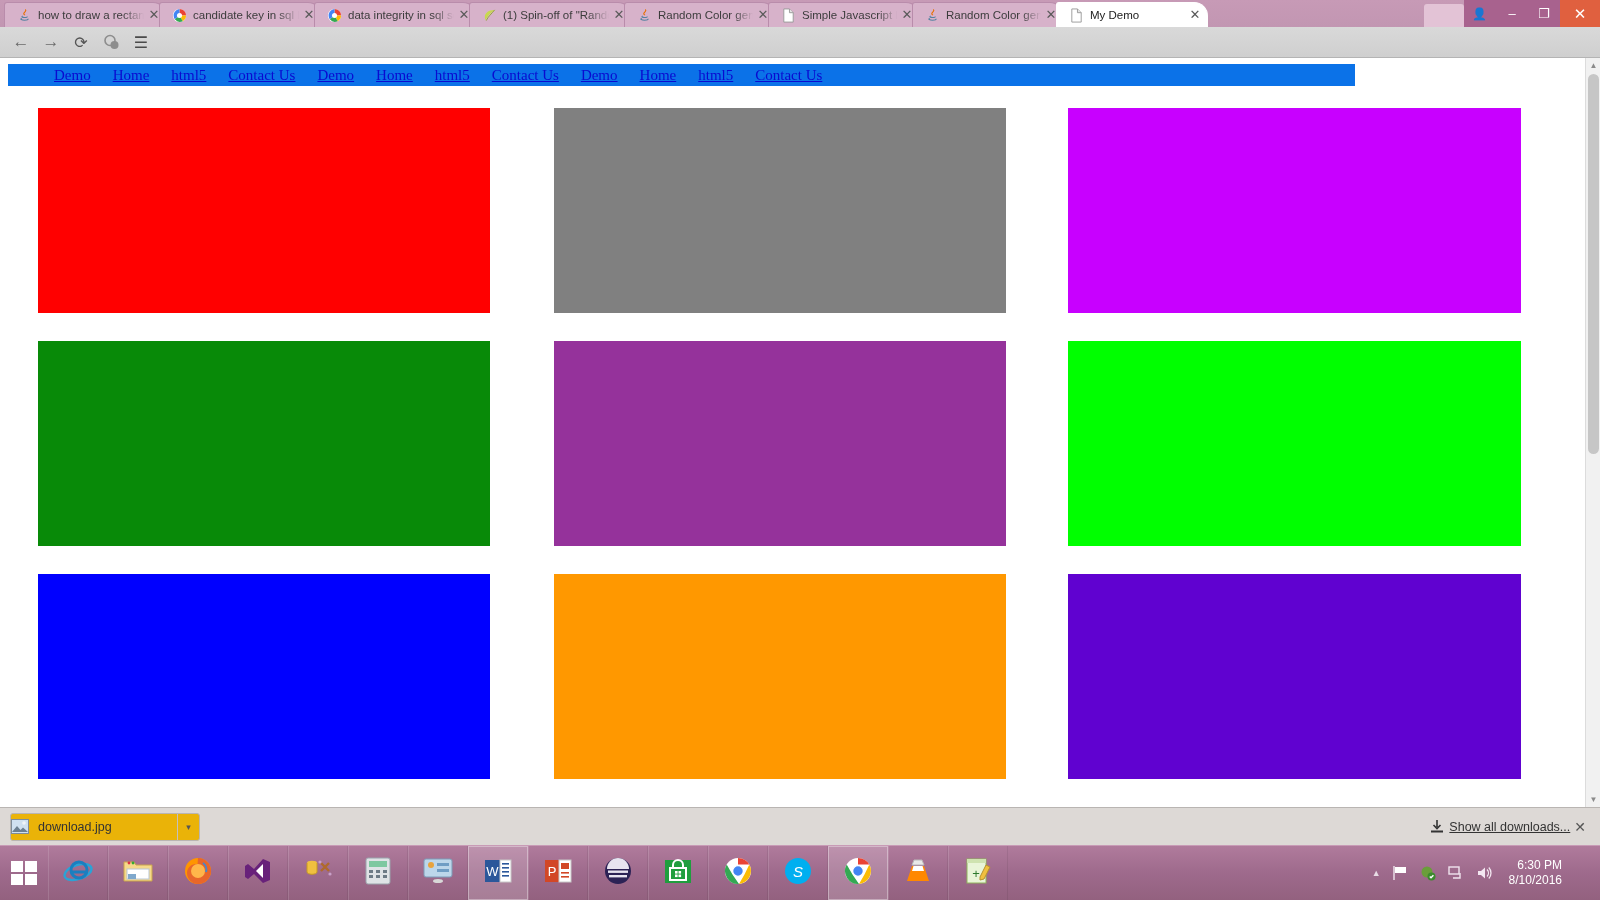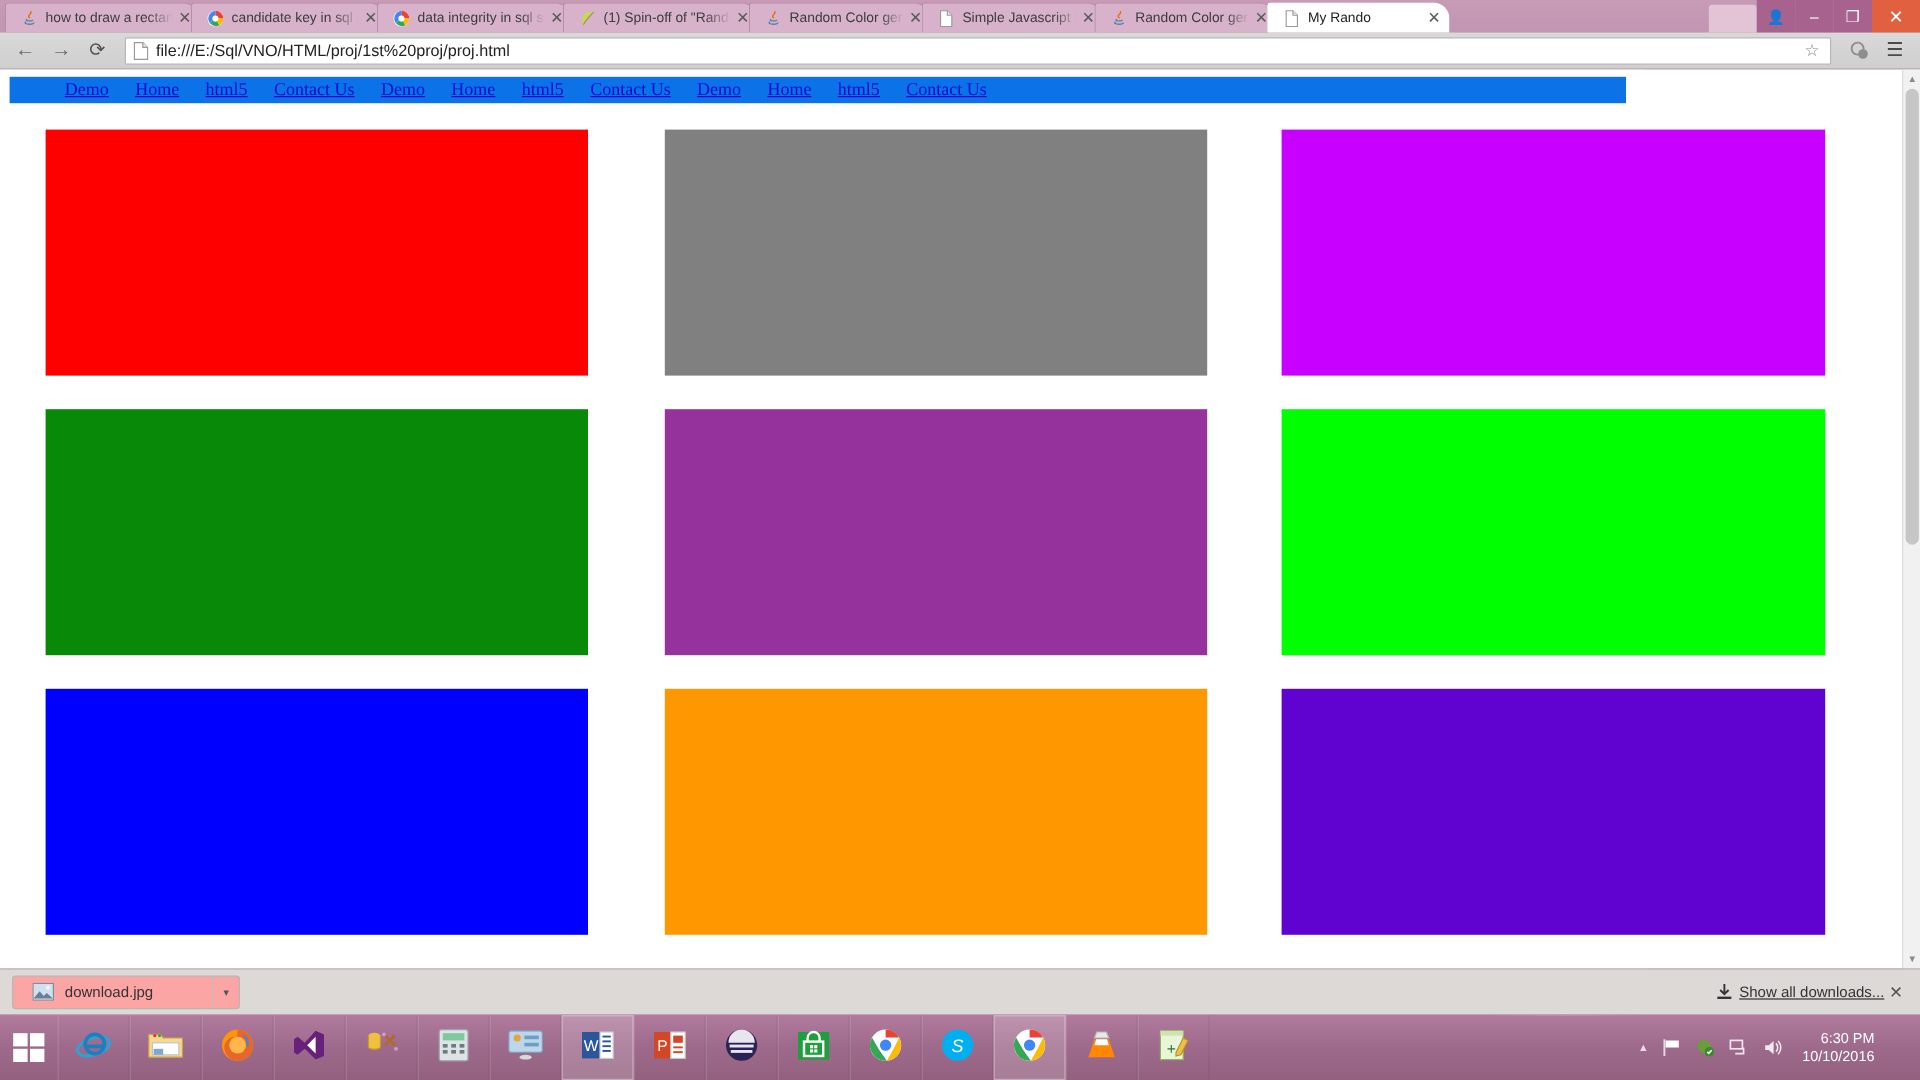--- a/index.html
+++ b/index.html
@@ -203,24 +203,24 @@
     height: 38px;
     background: #ddd9d6;
     border-top: 1px solid #b9b5b2;
     display: flex; align-items: center;
     padding: 0 10px;
     position: relative;
   }
   .dl-item {
     display: flex; align-items: center;
     height: 28px;
-    background: #fca5a5;
+    background: #eab308;
     border: 1px solid #b9b5b2;
     border-radius: 3px;
-    padding: 0 0 0 16px;
+    padding: 0 0 0 0;
     min-width: 190px;
   }
   .dl-thumb {
     width: 18px; height: 15px;
     flex: 0 0 18px;
     margin-right: 9px;
   }
   .dl-name { font-size: 12.5px; color: #333; flex: 1 1 auto; }
   .dl-caret {
     width: 22px; height: 26px;
@@ -353,45 +353,37 @@
             <path d="M9 1.5c1.8 2-1.8 3-1.8 4.5 0 .9 1.4 1.5 1.4 1.5" stroke="#e76f00" stroke-width="1.2" fill="none"></path>
           </svg>
           <span class="tab-title">Random Color genera</span>
           <span class="tab-close">✕</span>
         </div>
         <div class="tab w2 active">
           <svg class="favicon" viewBox="0 0 16 16">
             <path d="M3 1h6l4 4v10H3z" fill="#fff" stroke="#9a9a9a"></path>
             <path d="M9 1v4h4" fill="#e4e4e4" stroke="#9a9a9a"></path>
           </svg>
-          <span class="tab-title">My Rando</span>
+          <span class="tab-title">My Demo</span>
           <span class="tab-close">✕</span>
         </div>
       </div>
     <div class="wincontrols">
       <div class="wc-spacer"></div>
       <div class="wc user">👤</div>
       <div class="wc minimize">–</div>
       <div class="wc maximize">❐</div>
       <div class="wc close">✕</div>
     </div>
   </div>
 
   <div class="toolbar">
     <div class="navbtn">←</div>
     <div class="navbtn">→</div>
     <div class="navbtn reload">⟳</div>
-    <div class="omnibox">
-      <svg class="pageicon" viewBox="0 0 13 15">
-        <path d="M1 .5h7l4 4v10H1z" fill="#fff" stroke="#9a9a9a"></path>
-        <path d="M8 .5v4h4" fill="#e8e8e8" stroke="#9a9a9a"></path>
-      </svg>
-      <span class="urltext">file:///E:/Sql/VNO/HTML/proj/1st%20proj/proj.html</span>
-      <span class="star">☆</span>
-    </div>
     <div class="tb-icon">
       <svg width="17" height="17" viewBox="0 0 17 17">
           <circle cx="7" cy="6.5" r="5" fill="none" stroke="#8d8d8d" stroke-width="1.6"></circle>
           <circle cx="11.5" cy="11" r="4" fill="#8d8d8d"></circle>
         </svg>
     </div>
     <div class="tb-icon" style="font-size:16px;color:#4a4a4a;">☰</div>
   </div>
 
   <div class="viewport">
@@ -631,17 +623,17 @@
     <svg class="trayicon" viewBox="0 0 18 18">
       <rect x="2" y="3" width="10" height="7" fill="none" stroke="#f0e4ee" stroke-width="1.4"></rect>
       <path d="M13 9v5H6" stroke="#f0e4ee" stroke-width="1.4" fill="none"></path>
     </svg>
     <svg class="trayicon" viewBox="0 0 18 18">
       <path d="M3 7h3l4-3.5v11L6 11H3z" fill="#f3e7f1"></path>
       <path d="M12 5.5a5 5 0 010 7M13.8 3.5a8 8 0 010 11" stroke="#f3e7f1" stroke-width="1.3" fill="none"></path>
     </svg>
     <div class="clock">
       <div>6:30 PM</div>
-      <div>10/10/2016</div>
+      <div>8/10/2016</div>
     </div>
     <div class="showdesk"></div>
   </div>
 </div>
 
 </body></html>

